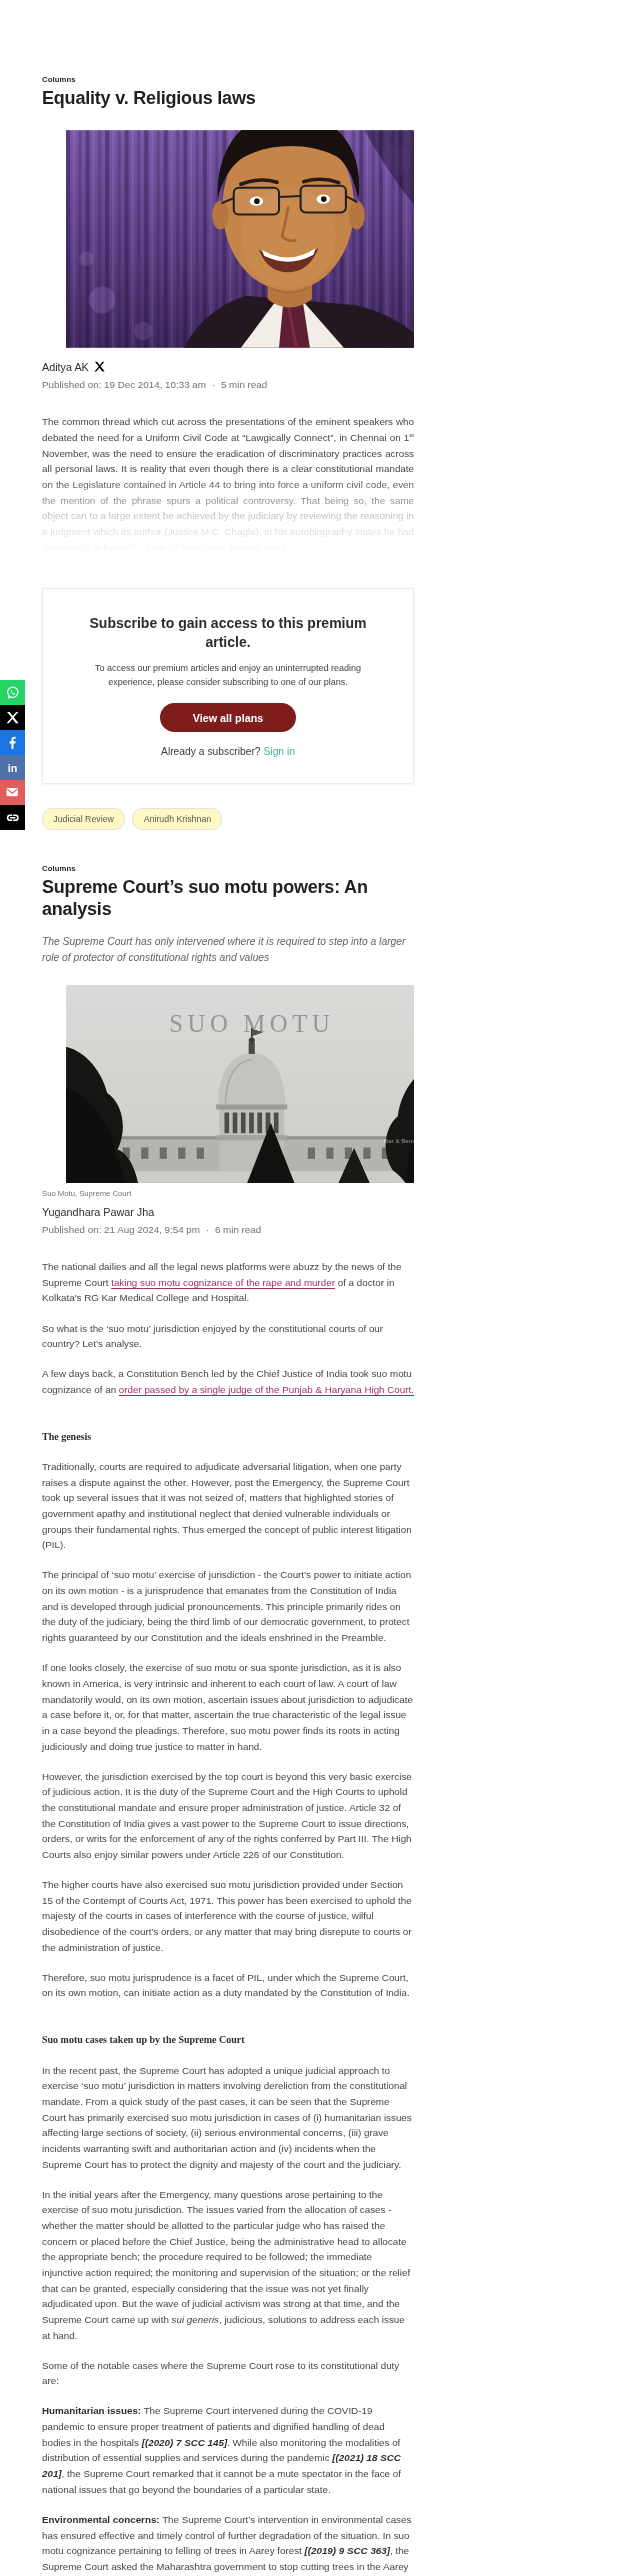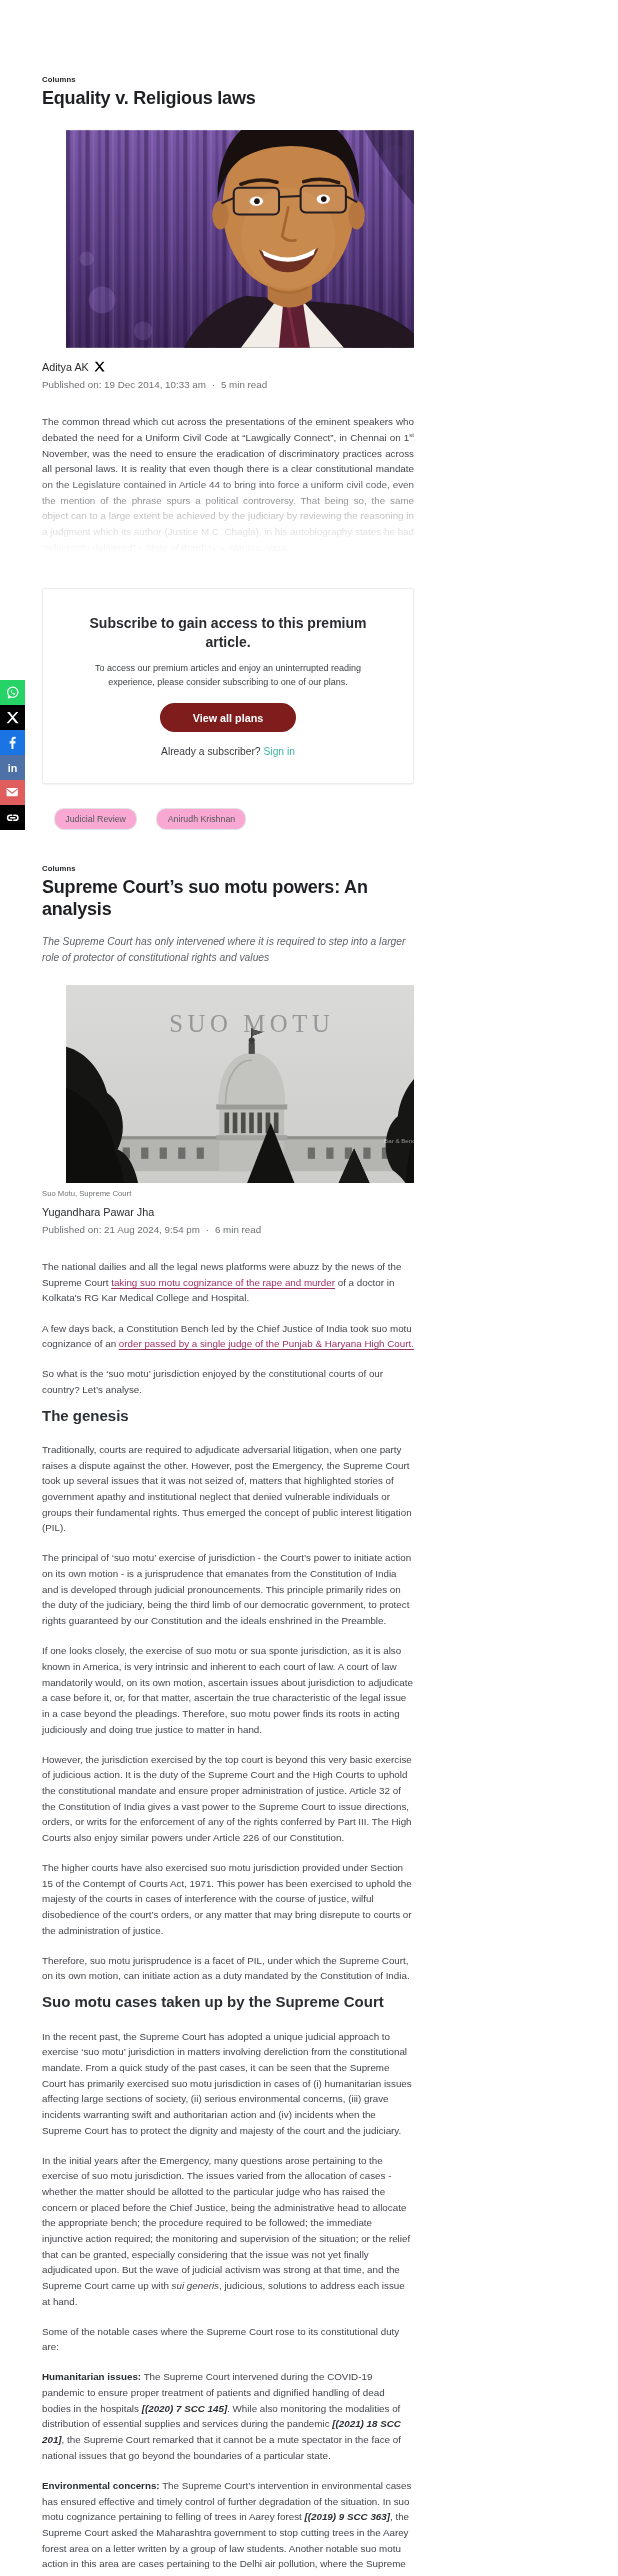--- a/index.html
+++ b/index.html
@@ -17,21 +17,21 @@
   .author-row{display:flex;align-items:center;gap:5px;margin-top:13.4px;}
   .author-name{font-size:10.8px;color:#2b2d30;}
   .x-inline{width:11.3px;height:11.3px;display:inline-flex;align-items:center;justify-content:center;}
   .meta-line{margin-top:6.2px;font-size:9.8px;color:#6f7275;}
   .meta-sep{margin:0 3.1px;}
 
   .body-rich{margin-top:24px;}
   .body-rich .para{margin:14.4px 0 0;font-size:9.8px;line-height:1.6;color:#43464b;}
   .body-rich .para:first-child{margin-top:0;}
   .article1-body .para{text-align:justify;}
-  .para-heading{margin:6px 0 0;font-size:15px;line-height:1.6;font-weight:700;color:#2c2f33;}
+  .para-heading{margin:31px 0 0;font-size:10px;line-height:1.6;font-weight:700;color:#2c2f33;font-family:Liberation Serif, serif;}
   .bold{font-weight:700;color:#2c2f33;}
   .italic{font-style:italic;}
   .bolditalic{font-weight:700;font-style:italic;color:#2c2f33;}
   .sup{vertical-align:super;font-size:.62em;}
   .inline-link{color:#9e3265;text-decoration:underline;text-underline-offset:2.1px;text-decoration-thickness:0.5px;cursor:pointer;}
 
   .fade-wrap{position:relative;}
   .fade-overlay{position:absolute;left:0;right:0;bottom:-3.1px;height:82px;pointer-events:none;
     background:linear-gradient(180deg,rgba(255,255,255,0) 0%,rgba(255,255,255,.75) 55%,#fff 96%);}
 
@@ -39,21 +39,21 @@
   .paywall{margin-top:33px;border:0.5px solid #ececec;border-radius:2.1px;box-shadow:0 0.5px 2.1px rgba(0,0,0,.05);
     padding:25px 23px 26px;text-align:center;background:#fff;}
   .paywall-title{font-size:14px;line-height:1.35;font-weight:700;color:#2a2c2f;max-width:289px;margin:0 auto;}
   .paywall-sub{font-size:9px;line-height:1.5;color:#3f4245;max-width:309px;margin:10.3px auto 0;}
   .plans-btn{display:inline-block;margin-top:13.4px;padding:8.8px 33px;border:none;border-radius:515px;
     background:#7f1d1d;color:#fff;font-size:10.8px;font-weight:700;font-family:inherit;cursor:pointer;}
   .signin-line{margin-top:13.4px;font-size:10.3px;color:#3a3d40;}
   .signin-link{color:#3fb39e;text-decoration:none;cursor:pointer;}
 
   .tags-row{display:flex;gap:7.2px;margin-top:24px;}
-  .tag-chip{border:0.5px solid #e2e2e2;border-radius:10px;padding:5.2px 10.3px;font-size:8.8px;color:#545759;background:#f9a8d4;cursor:pointer;margin-left:12px;}
+  .tag-chip{border:0.5px solid #e2e2e2;border-radius:10px;padding:5.2px 10.3px;font-size:8.8px;color:#545759;background:#fef9c3;cursor:pointer;}
 
   .article2{margin-top:34px;}
   .caption{margin-top:6.2px;font-size:7.7px;color:#6f7275;}
   .author2{margin-top:8.2px;font-size:10.8px;color:#2b2d30;}
 
   
   .social-rail{position:absolute;left:0;top:680px;width:48px;text-align:right;}
   .social-btn{width:25px;height:25px;display:flex;align-items:center;justify-content:center;cursor:pointer;}
   .social-btn span.glyph{color:#fff;font-weight:700;}
   .sb-whatsapp{background:#25d366;}
@@ -282,22 +282,22 @@
       <div class="caption">Suo Motu, Supreme Court</div>
       <div class="author2">Yugandhara Pawar Jha</div>
       <div class="meta-line">
         <span>Published on: 21 Aug 2024, 9:54 pm</span>
         <span class="meta-sep">·</span>
         <span>6 min read</span>
       </div>
 
       <div class="body-rich">
           <p class="para"><span>The national dailies and all the legal news platforms were abuzz by the news of the Supreme Court </span><a class="inline-link" href="#">taking suo motu cognizance of the rape and murder</a><span> of a doctor in Kolkata's RG Kar Medical College and Hospital.</span></p>
+          <p class="para"><span>So what is the ‘suo motu’ jurisdiction enjoyed by the constitutional courts of our country? Let’s analyse.</span></p>
           <p class="para"><span>A few days back, a Constitution Bench led by the Chief Justice of India took suo motu cognizance of an </span><a class="inline-link" href="#">order passed by a single judge of the Punjab &amp; Haryana High Court.</a></p>
-          <p class="para"><span>So what is the ‘suo motu’ jurisdiction enjoyed by the constitutional courts of our country? Let’s analyse.</span></p>
           <h3 class="para-heading"><span>The genesis</span></h3>
           <p class="para"><span>Traditionally, courts are required to adjudicate adversarial litigation, when one party raises a dispute against the other. However, post the Emergency, the Supreme Court took up several issues that it was not seized of, matters that highlighted stories of government apathy and institutional neglect that denied vulnerable individuals or groups their fundamental rights. Thus emerged the concept of public interest litigation (PIL).</span></p>
           <p class="para"><span>The principal of ‘suo motu’ exercise of jurisdiction - the Court’s power to initiate action on its own motion - is a jurisprudence that emanates from the Constitution of India and is developed through judicial pronouncements. This principle primarily rides on the duty of the judiciary, being the third limb of our democratic government, to protect rights guaranteed by our Constitution and the ideals enshrined in the Preamble.</span></p>
           <p class="para"><span>If one looks closely, the exercise of suo motu or sua sponte jurisdiction, as it is also known in America, is very intrinsic and inherent to each court of law. A court of law mandatorily would, on its own motion, ascertain issues about jurisdiction to adjudicate a case before it, or, for that matter, ascertain the true characteristic of the legal issue in a case beyond the pleadings. Therefore, suo motu power finds its roots in acting judiciously and doing true justice to matter in hand.</span></p>
           <p class="para"><span>However, the jurisdiction exercised by the top court is beyond this very basic exercise of judicious action. It is the duty of the Supreme Court and the High Courts to uphold the constitutional mandate and ensure proper administration of justice. Article 32 of the Constitution of India gives a vast power to the Supreme Court to issue directions, orders, or writs for the enforcement of any of the rights conferred by Part III. The High Courts also enjoy similar powers under Article 226 of our Constitution.</span></p>
           <p class="para"><span>The higher courts have also exercised suo motu jurisdiction provided under Section 15 of the Contempt of Courts Act, 1971. This power has been exercised to uphold the majesty of the courts in cases of interference with the course of justice, wilful disobedience of the court’s orders, or any matter that may bring disrepute to courts or the administration of justice.</span></p>
           <p class="para"><span>Therefore, suo motu jurisprudence is a facet of PIL, under which the Supreme Court, on its own motion, can initiate action as a duty mandated by the Constitution of India.</span></p>
           <h3 class="para-heading"><span>Suo motu cases taken up by the Supreme Court</span></h3>
           <p class="para"><span>In the recent past, the Supreme Court has adopted a unique judicial approach to exercise ‘suo motu’ jurisdiction in matters involving dereliction from the constitutional mandate. From a quick study of the past cases, it can be seen that the Supreme Court has primarily exercised suo motu jurisdiction in cases of (i) humanitarian issues affecting large sections of society, (ii) serious environmental concerns, (iii) grave incidents warranting swift and authoritarian action and (iv) incidents when the Supreme Court has to protect the dignity and majesty of the court and the judiciary.</span></p>
           <p class="para"><span>In the initial years after the Emergency, many questions arose pertaining to the exercise of suo motu jurisdiction. The issues varied from the allocation of cases - whether the matter should be allotted to the particular judge who has raised the concern or placed before the Chief Justice, being the administrative head to allocate the appropriate bench; the procedure required to be followed; the immediate injunctive action required; the monitoring and supervision of the situation; or the relief that can be granted, especially considering that the issue was not yet finally adjudicated upon. But the wave of judicial activism was strong at that time, and the Supreme Court came up with </span><span class="italic">sui generis</span><span>, judicious, solutions to address each issue at hand.</span></p>

